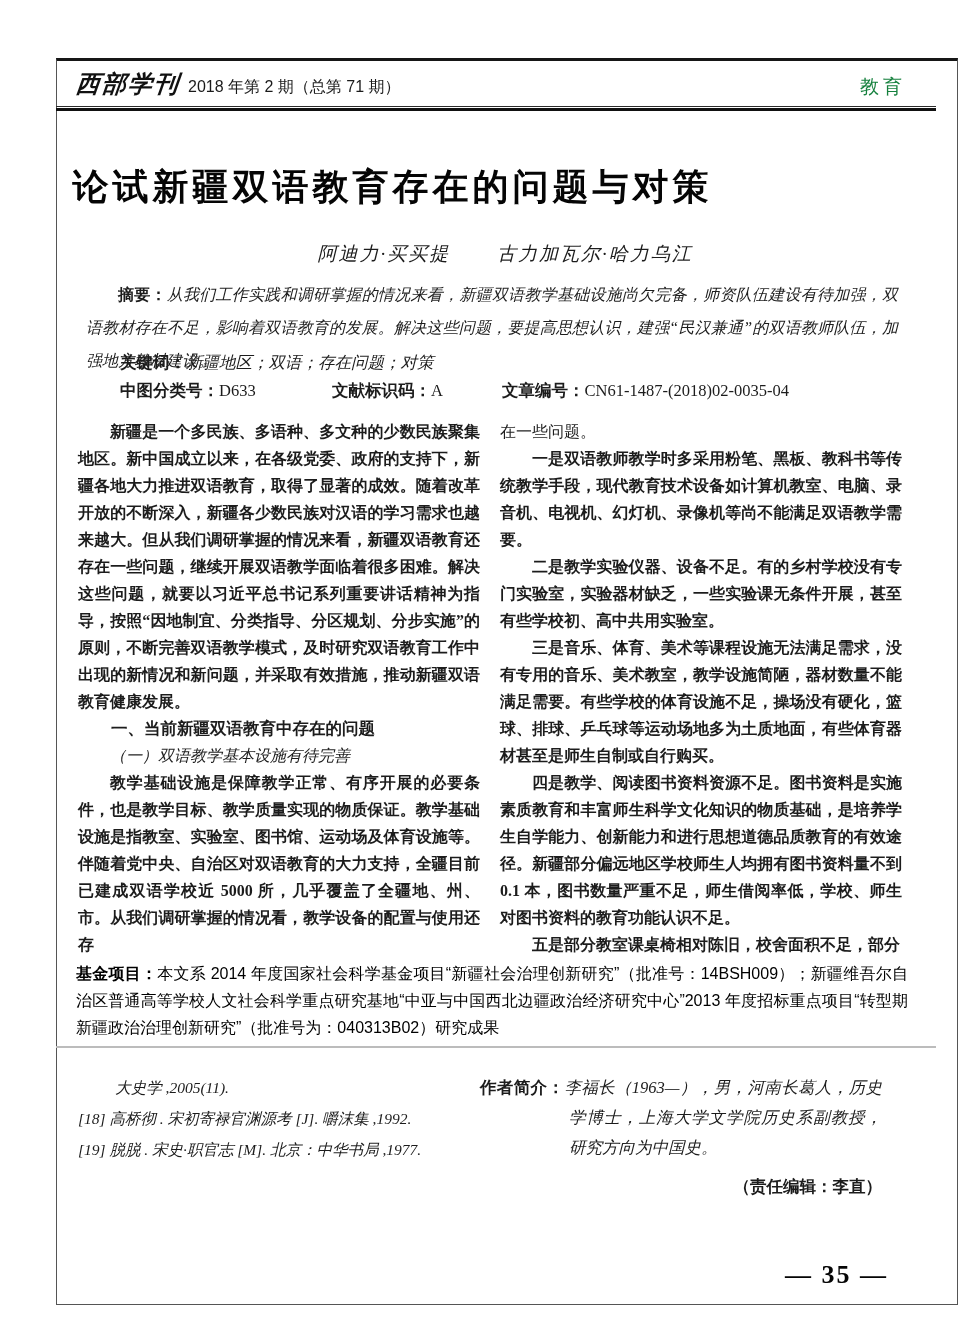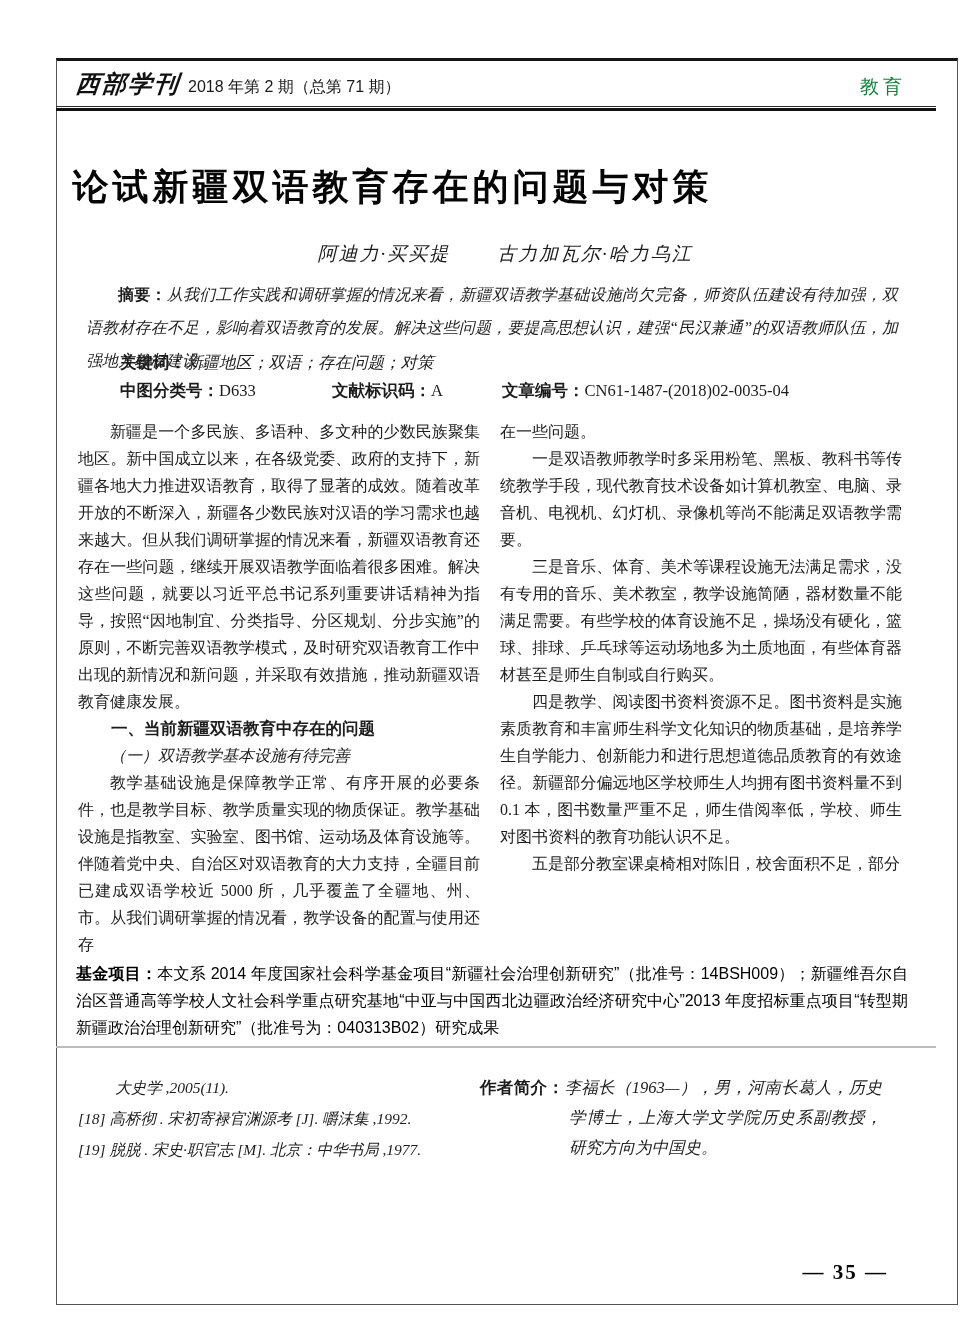--- a/index.html
+++ b/index.html
@@ -67,21 +67,21 @@
   .meta-cell1 { width:212px; }
   .meta-cell2 { width:170px; }
   .meta-row .label { font-weight:bold; font-family:"Liberation Sans","DejaVu Sans",sans-serif; }
 
   
   .columns {
     position:absolute; left:78px; top:418px; width:824px;
     display:flex; gap:20px;
   }
   .col { width:402px; font-size:16px; line-height:27px; text-align:justify; }
-  .para { text-indent:2em; }
+  .para { text-indent:2em;font-weight:bold; }
   .cont { text-indent:0; }
   .h1 {
     font-weight:bold; text-indent:2em;
     font-family:"Liberation Sans","DejaVu Sans",sans-serif;
     font-size:16.5px;
   }
   .h2 { font-style:italic; text-indent:2em; }
 
   
   .fund {
@@ -111,21 +111,21 @@
     font-family:"Liberation Sans","DejaVu Sans",sans-serif;
   }
   .bio-second { padding-left:5.4em; font-style:italic; }
   .editor-note {
     text-align:right; margin-top:8px; font-size:16.5px; font-weight:bold;
     font-family:"Liberation Sans","DejaVu Sans",sans-serif;
   }
 
   .page-number {
     position:absolute; top:1260px; right:92px;
-    font-size:21px; font-weight:bold; letter-spacing:2px; color:#050505;
+    font-size:26px; font-weight:bold; letter-spacing:2px; color:#050505;
   }
 </style>
 </head>
 <body>
 
 <div class="frame"></div>
 
 <div class="header-row">
   <div class="header-left">
     <span class="journal-name">西部学刊</span>
@@ -159,20 +159,21 @@
 <div class="columns">
   <div class="col">
     <p class="para">新疆是一个多民族、多语种、多文种的少数民族聚集地区。新中国成立以来，在各级党委、政府的支持下，新疆各地大力推进双语教育，取得了显著的成效。随着改革开放的不断深入，新疆各少数民族对汉语的学习需求也越来越大。但从我们调研掌握的情况来看，新疆双语教育还存在一些问题，继续开展双语教学面临着很多困难。解决这些问题，就要以习近平总书记系列重要讲话精神为指导，按照“因地制宜、分类指导、分区规划、分步实施”的原则，不断完善双语教学模式，及时研究双语教育工作中出现的新情况和新问题，并采取有效措施，推动新疆双语教育健康发展。</p>
     <p class="h1">一、当前新疆双语教育中存在的问题</p>
     <p class="h2">（一）双语教学基本设施有待完善</p>
     <p class="para">教学基础设施是保障教学正常、有序开展的必要条件，也是教学目标、教学质量实现的物质保证。教学基础设施是指教室、实验室、图书馆、运动场及体育设施等。伴随着党中央、自治区对双语教育的大力支持，全疆目前已建成双语学校近 5000 所，几乎覆盖了全疆地、州、市。从我们调研掌握的情况看，教学设备的配置与使用还存</p>
   </div>
   <div class="col">
     <p class="cont">在一些问题。</p>
     <p class="para">一是双语教师教学时多采用粉笔、黑板、教科书等传统教学手段，现代教育技术设备如计算机教室、电脑、录音机、电视机、幻灯机、录像机等尚不能满足双语教学需要。</p>
+    <p class="para">二是教学实验仪器、设备不足。有的乡村学校没有专门实验室，实验器材缺乏，一些实验课无条件开展，甚至有些学校初、高中共用实验室。</p>
     <p class="para">三是音乐、体育、美术等课程设施无法满足需求，没有专用的音乐、美术教室，教学设施简陋，器材数量不能满足需要。有些学校的体育设施不足，操场没有硬化，篮球、排球、乒乓球等运动场地多为土质地面，有些体育器材甚至是师生自制或自行购买。</p>
     <p class="para">四是教学、阅读图书资料资源不足。图书资料是实施素质教育和丰富师生科学文化知识的物质基础，是培养学生自学能力、创新能力和进行思想道德品质教育的有效途径。新疆部分偏远地区学校师生人均拥有图书资料量不到 0.1 本，图书数量严重不足，师生借阅率低，学校、师生对图书资料的教育功能认识不足。</p>
     <p class="para">五是部分教室课桌椅相对陈旧，校舍面积不足，部分</p>
   </div>
 </div>
 
 <p class="fund">
   <span class="label">基金项目：</span><span>本文系 2014 年度国家社会科学基金项目“新疆社会治理创新研究”（批准号：14BSH009）；新疆维吾尔自治区普通高等学校人文社会科学重点研究基地“中亚与中国西北边疆政治经济研究中心”2013 年度招标重点项目“转型期新疆政治治理创新研究”（批准号为：040313B02）研究成果</span>
 </p>
 
@@ -181,16 +182,17 @@
 <div class="bottom">
   <div class="refs">
     <p class="ref-cont">大史学 ,2005(11).</p>
     <p class="ref-item">[18] 高桥彻 . 宋初寄禄官渊源考 [J]. 嚼沫集 ,1992.</p>
     <p class="ref-item">[19] 脱脱 . 宋史·职官志 [M]. 北京：中华书局 ,1977.</p>
   </div>
   <div class="bio-col">
     <p class="bio-first">
       <span class="label">作者简介：</span><span>李福长（1963—），男，河南长葛人，历史学博士，上海大学文学院历史系副教授，研究方向为中国史。</span>
     </p>
+    <p class="editor-note">（责任编辑：李直）</p>
   </div>
 </div>
 
 <div class="page-number">— 35 —</div>
 
 </body></html>

